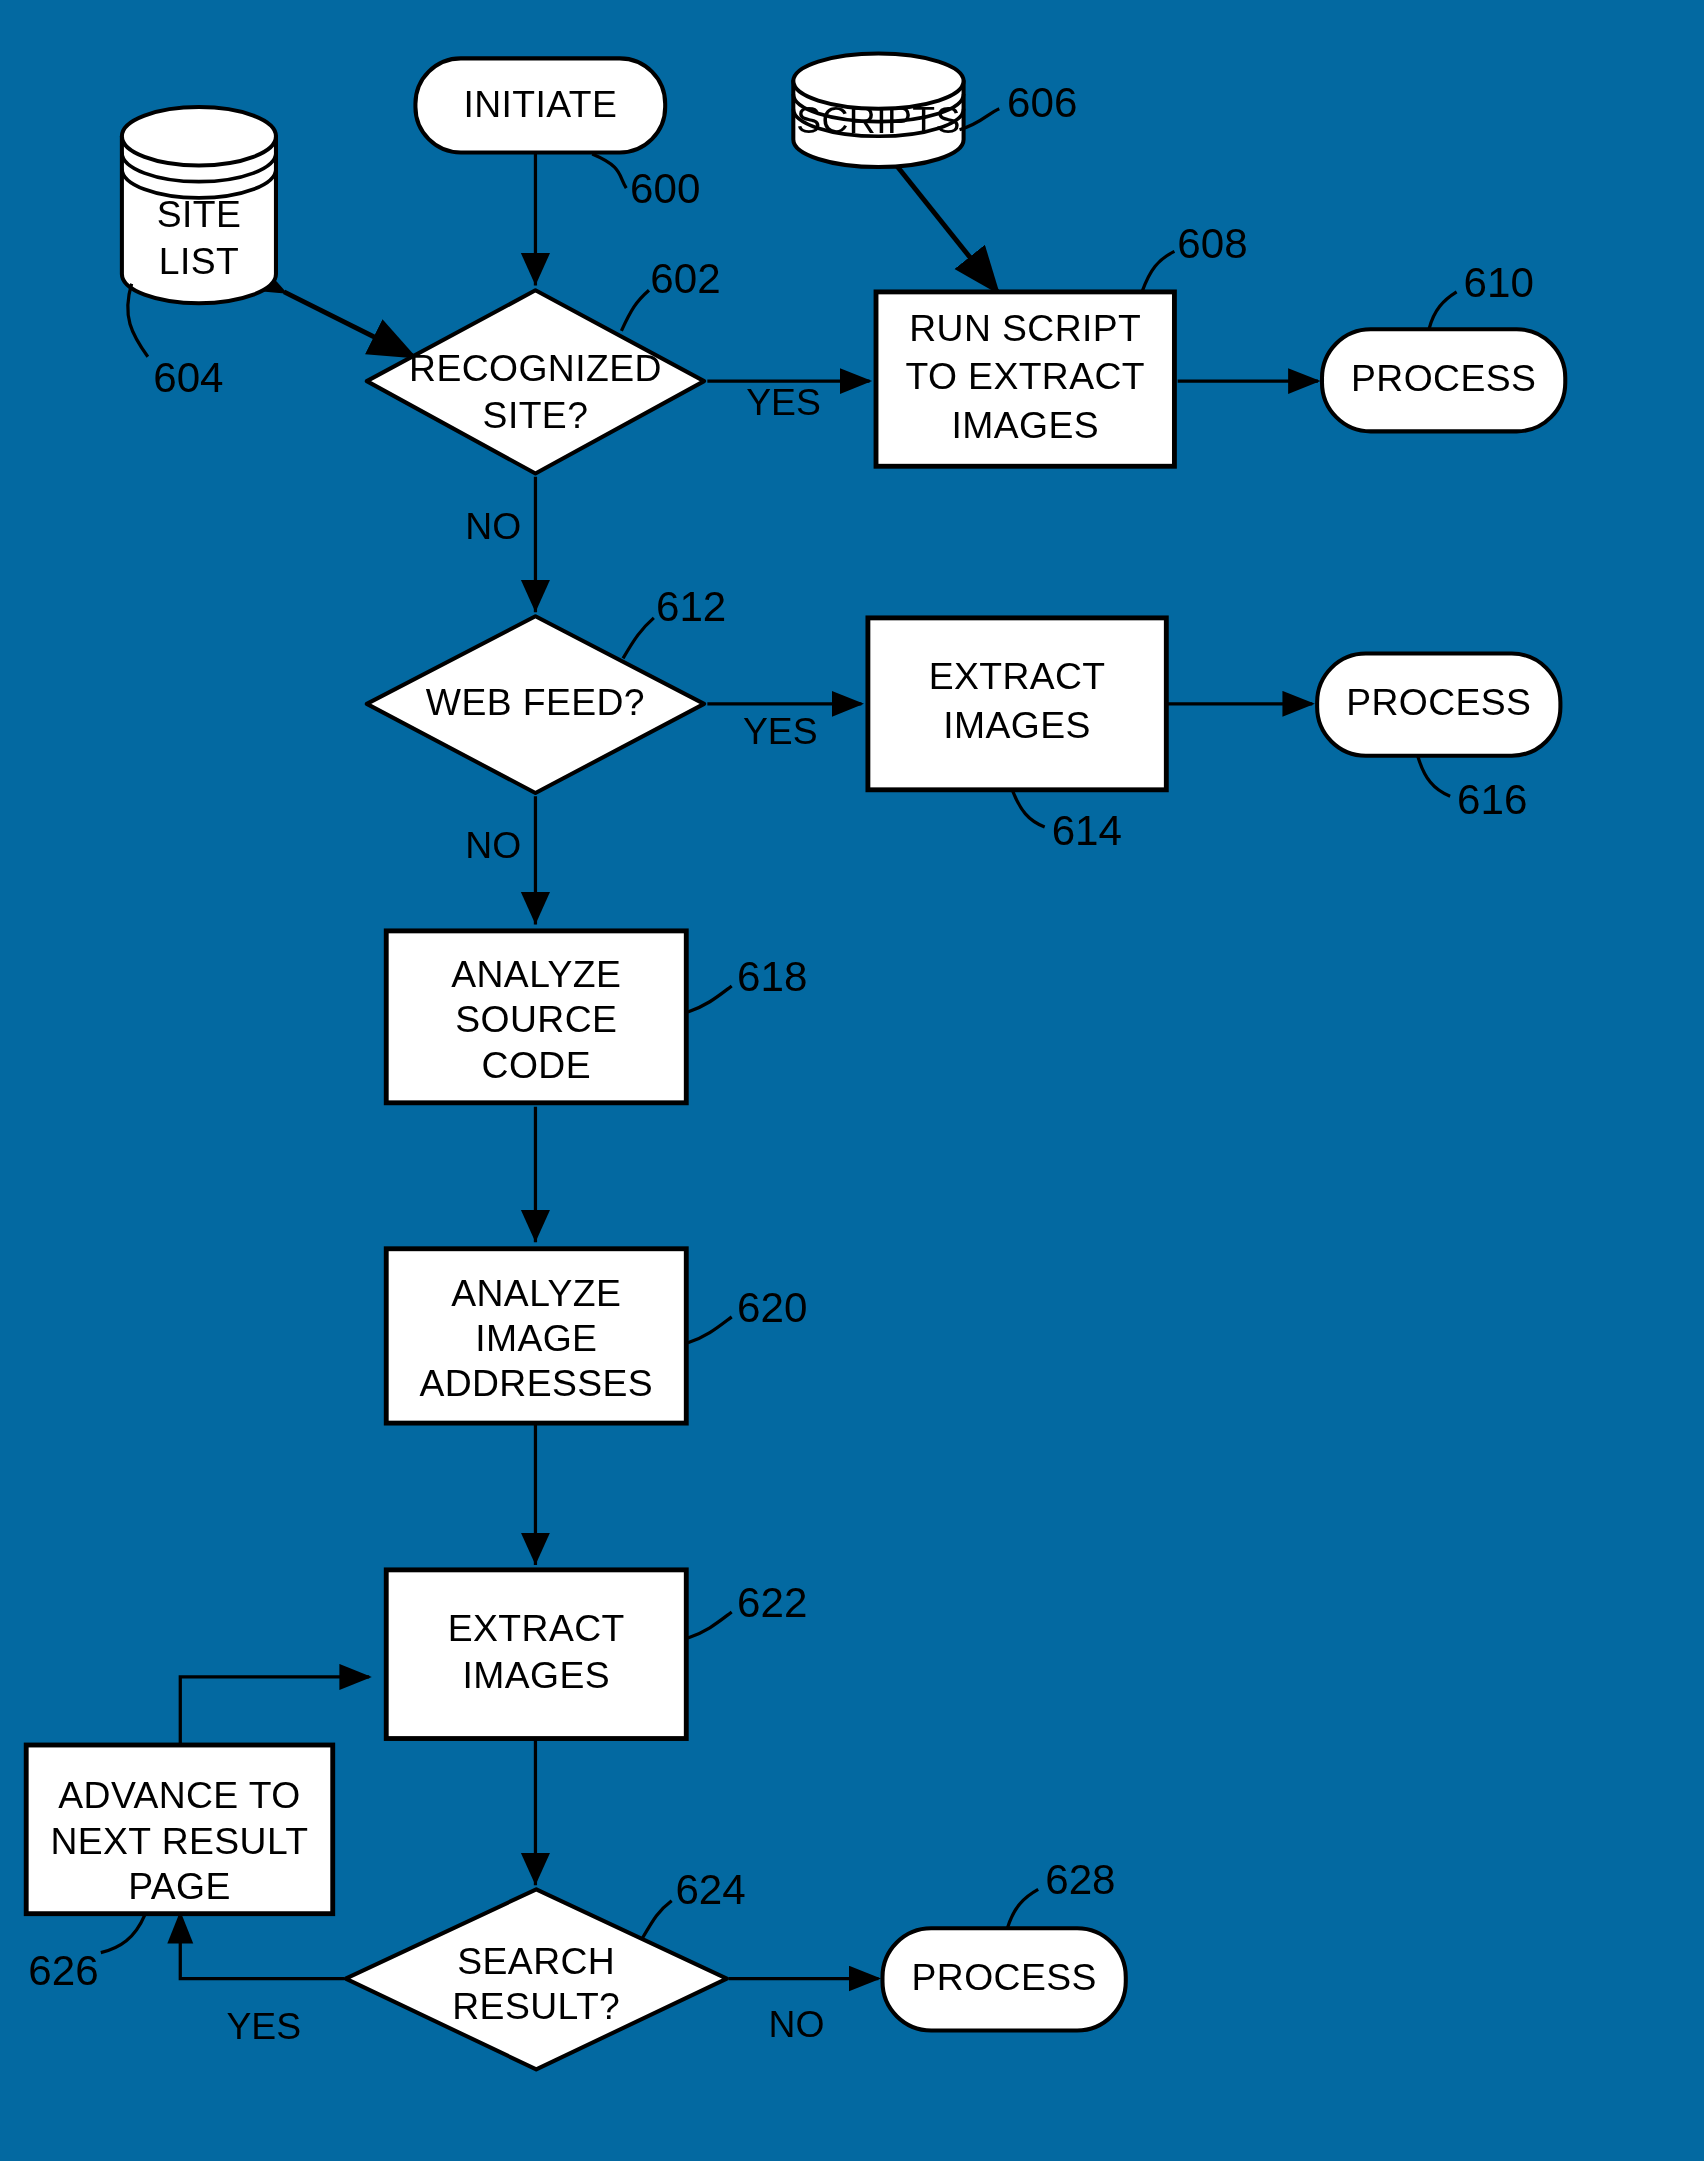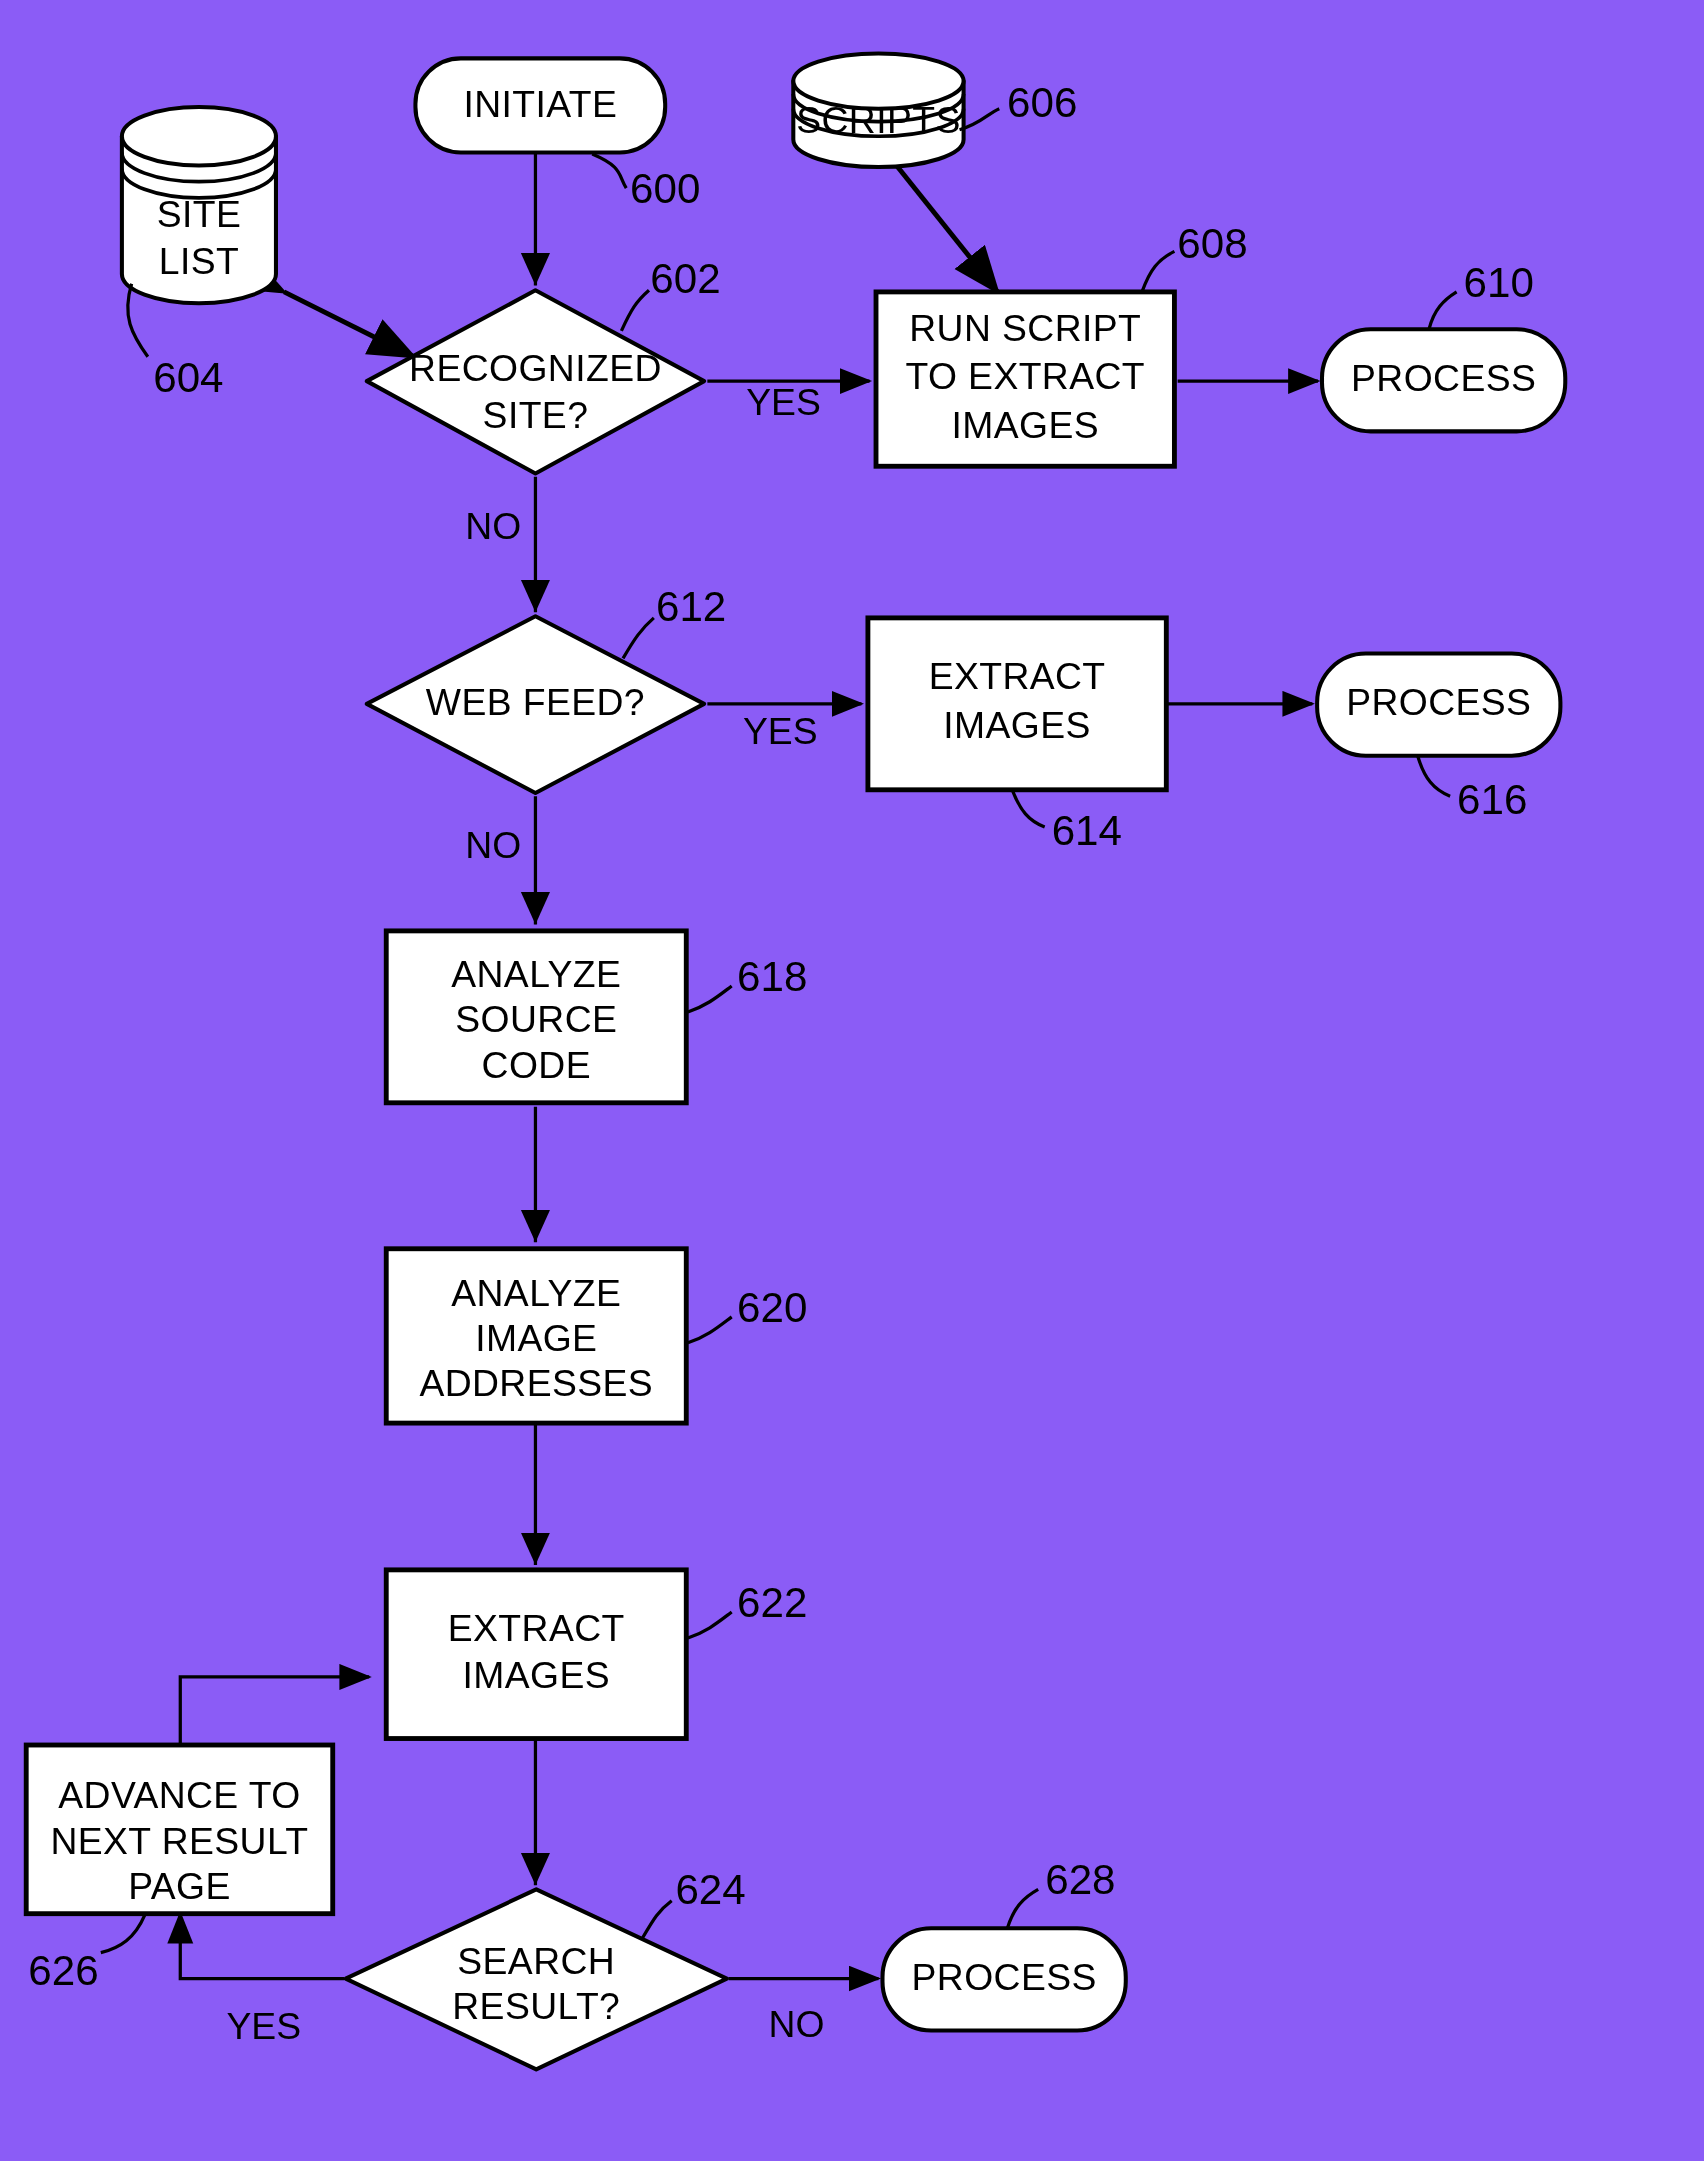--- a/index.html
+++ b/index.html
@@ -10,21 +10,21 @@
   body {
     width: 1705px;
     height: 2161px;
     font-family: "Liberation Sans", sans-serif;
     overflow: hidden;
   }
   #diagram-root {
     position: relative;
     width: 1705px;
     height: 2161px;
-    background: #8b5cf6;
+    background: #0369a1;
   }
   svg.flow {
     position: absolute;
     top: 0;
     left: 0;
     width: 1705px;
     height: 2161px;
     display: block;
   }
   .shape-stroke {

